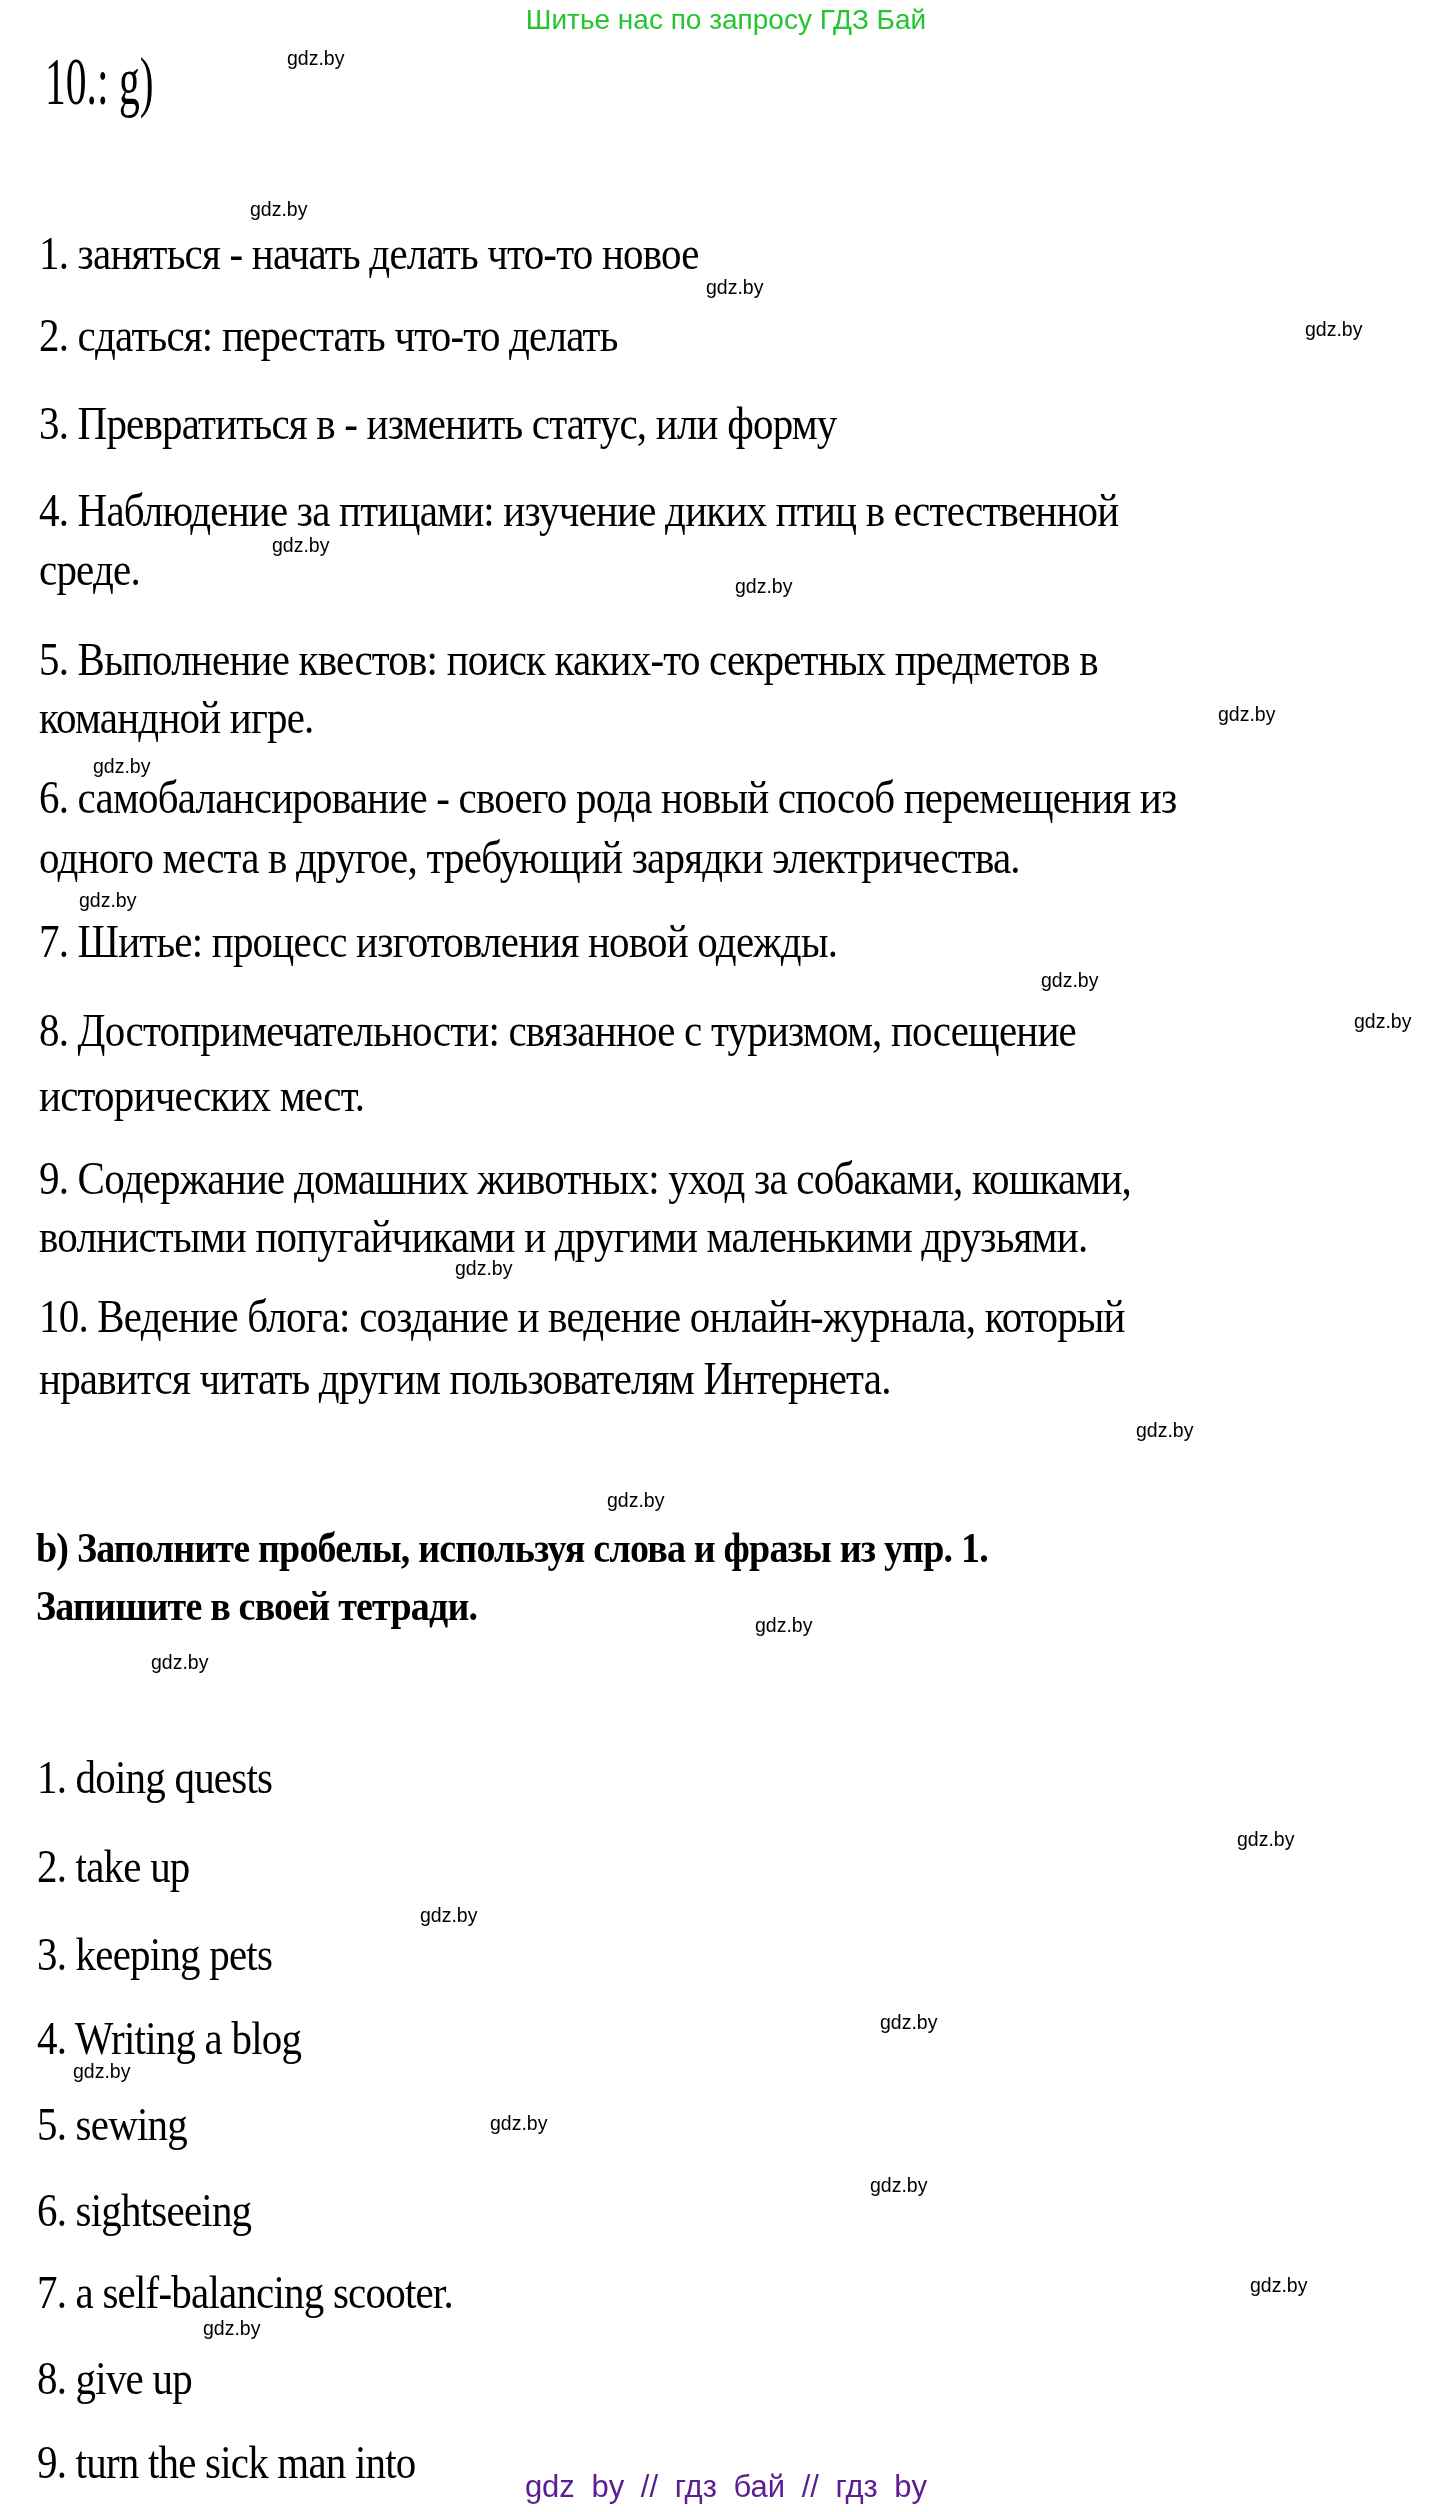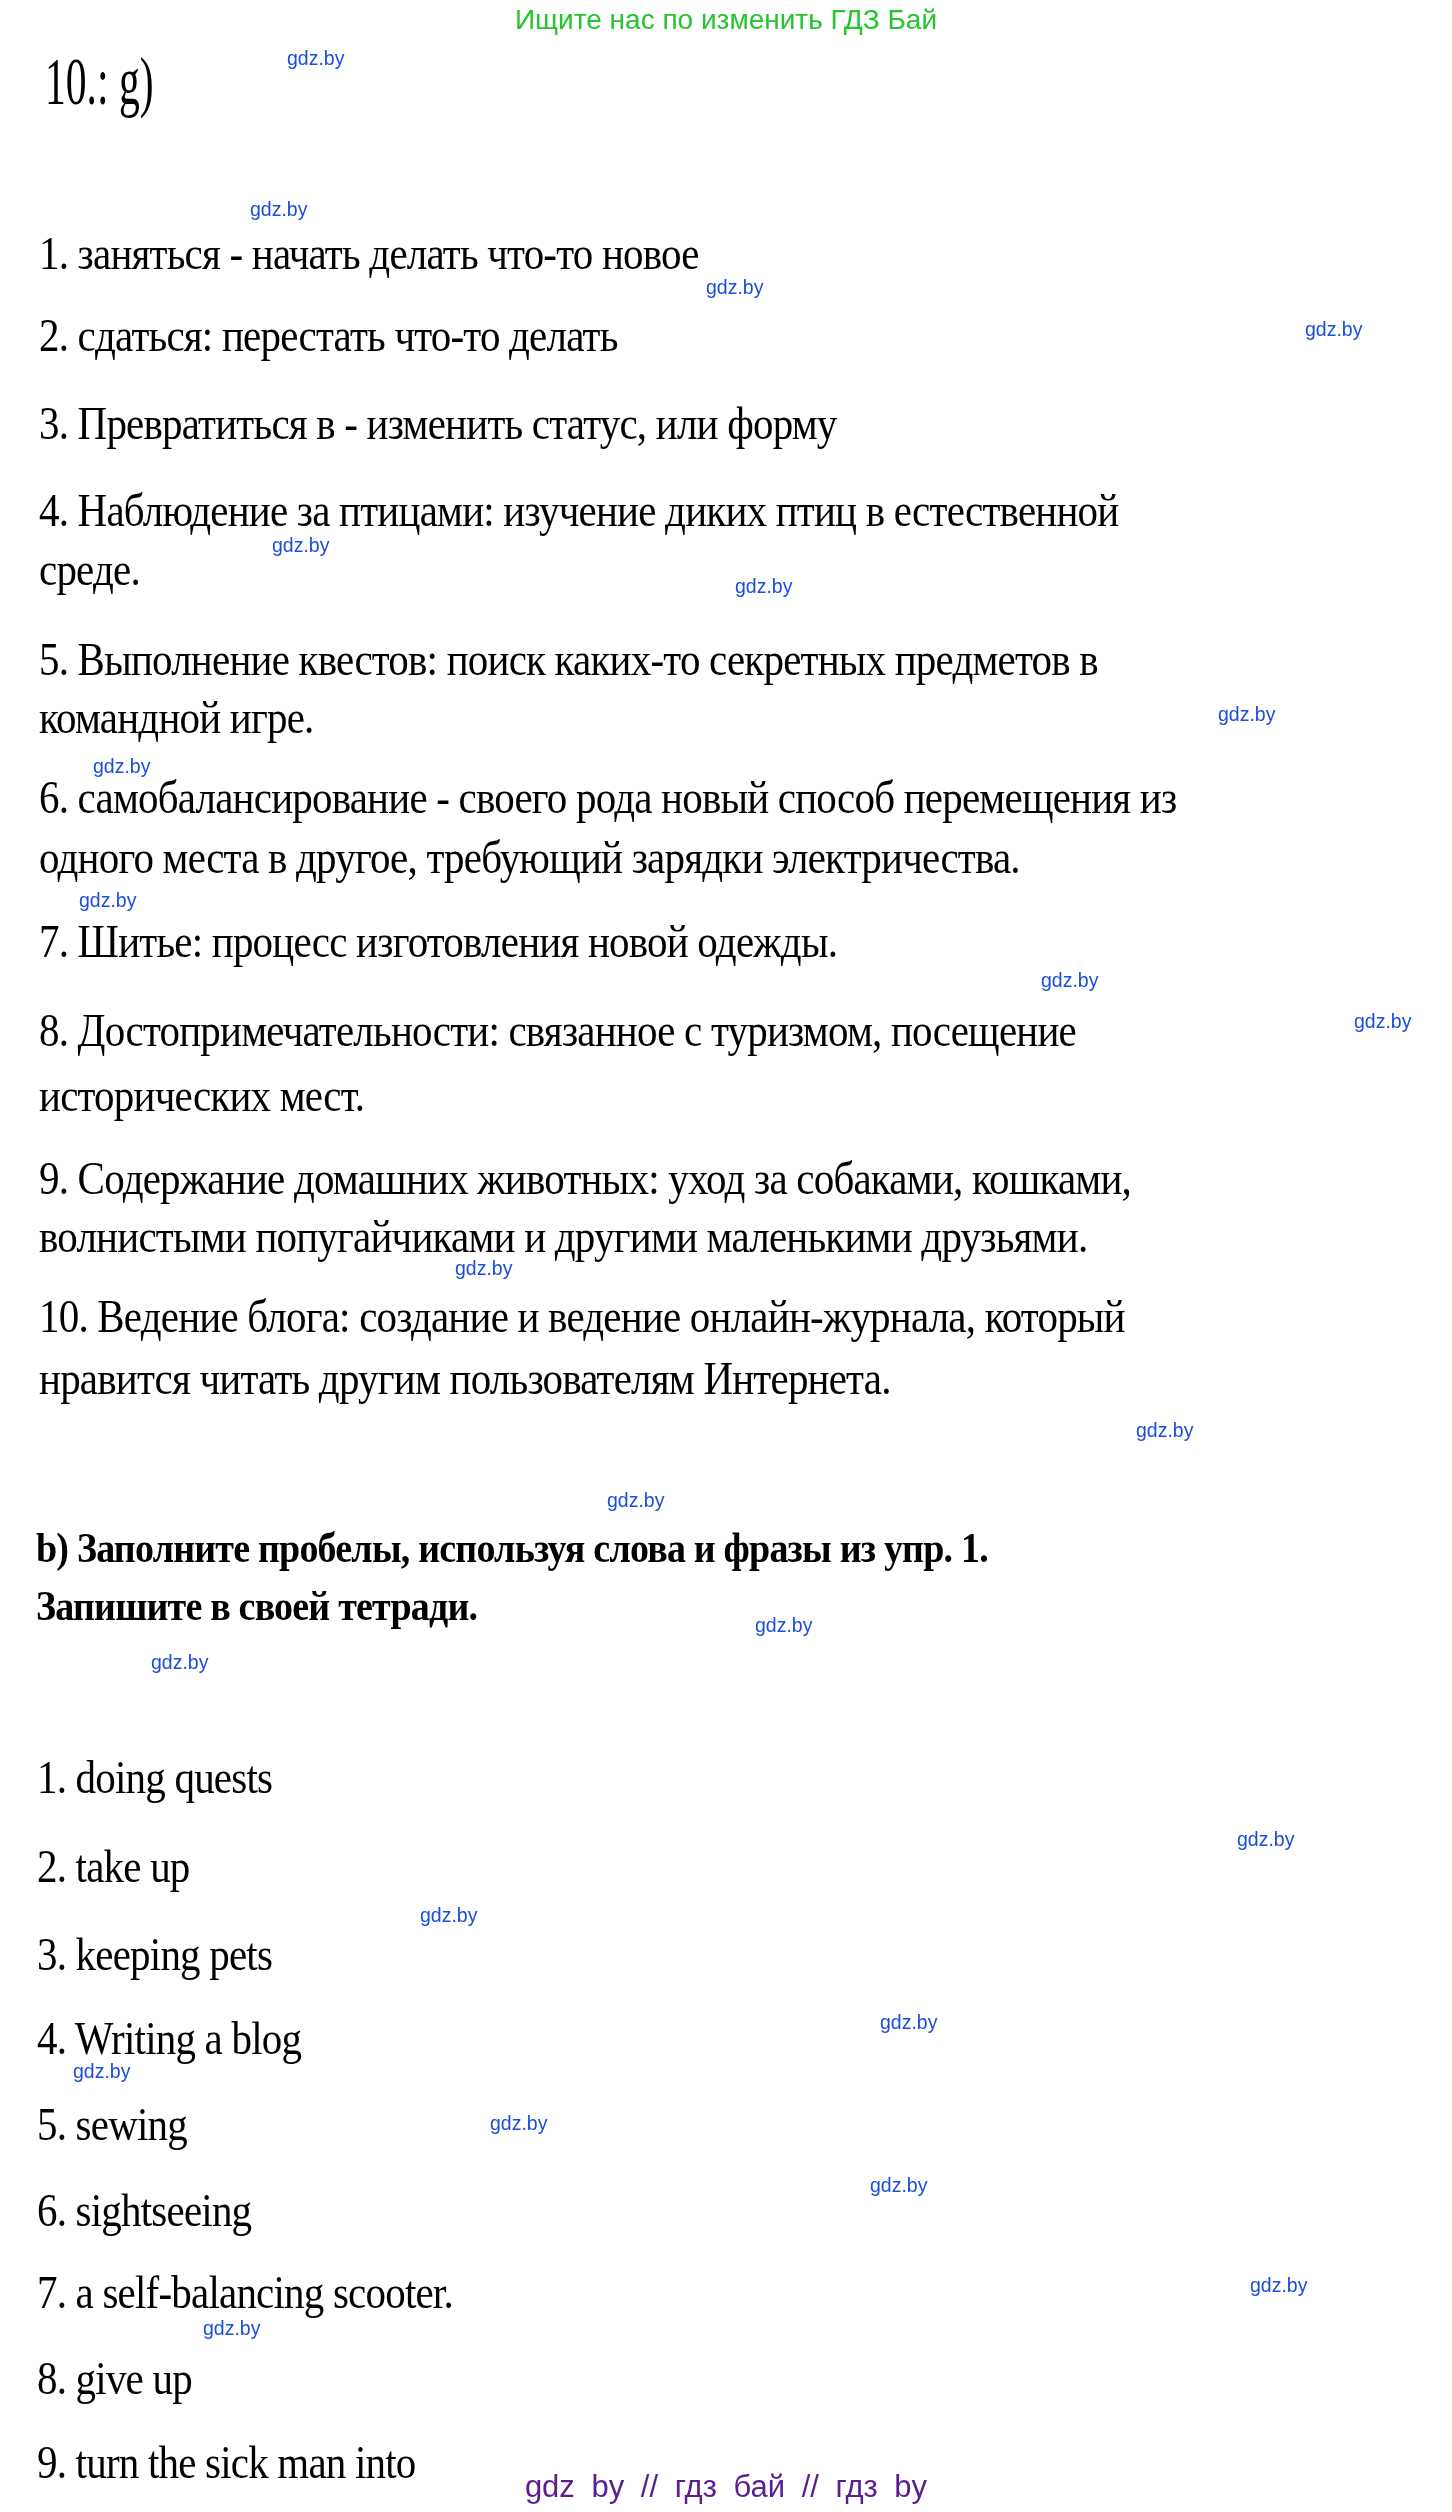--- a/index.html
+++ b/index.html
@@ -38,38 +38,38 @@
     transform: scaleY(1.12);
     transform-origin: left top;
   }
   .ln.en { left: 37px; }
   .ln.bold { left: 36px; font-weight: bold; font-size: 38px; }
   
   .wm {
     position: absolute;
     font-family: "Liberation Sans", sans-serif;
     font-size: 19.5px;
-    color: #1d4ed8;
+    color: #000000;
     white-space: nowrap;
   }
   
   .footer {
     position: absolute; top: 2469px; left: 0; width: 100%;
     text-align: center;
     font-family: "Liberation Sans", sans-serif;
     font-size: 31px;
     color: #5a1e90;
     word-spacing: 8px;
     white-space: nowrap;
   }
 </style>
 </head>
 <body>
 
-<div class="promo">Ищите нас по изменить ГДЗ Бай</div>
+<div class="promo">Шитье нас по запросу ГДЗ Бай</div>
 
 <div class="page-title">10.: g)</div>
 
 <div class="ln" style="top:226px">1. заняться - начать делать что-то новое</div>
 <div class="ln" style="top:308px">2. сдаться: перестать что-то делать</div>
 <div class="ln" style="top:396px">3. Превратиться в - изменить статус, или форму</div>
 <div class="ln" style="top:483px">4. Наблюдение за птицами: изучение диких птиц в естественной</div>
 <div class="ln" style="top:542px">среде.</div>
 <div class="ln" style="top:632px">5. Выполнение квестов: поиск каких-то секретных предметов в</div>
 <div class="ln" style="top:690px">командной игре.</div>

